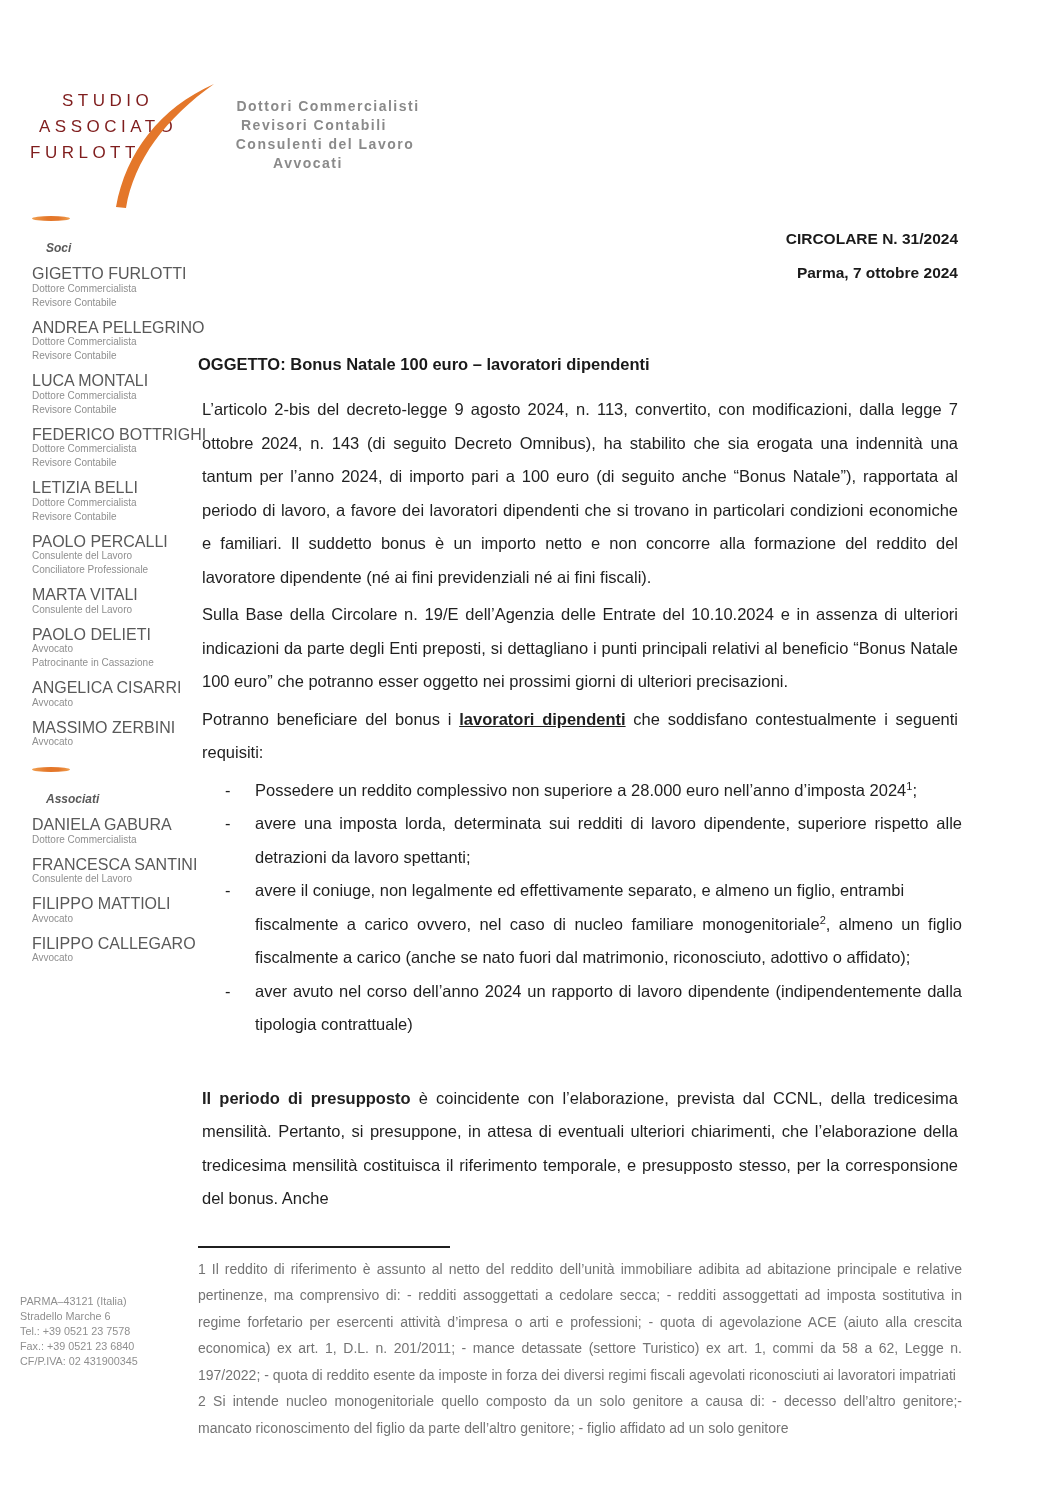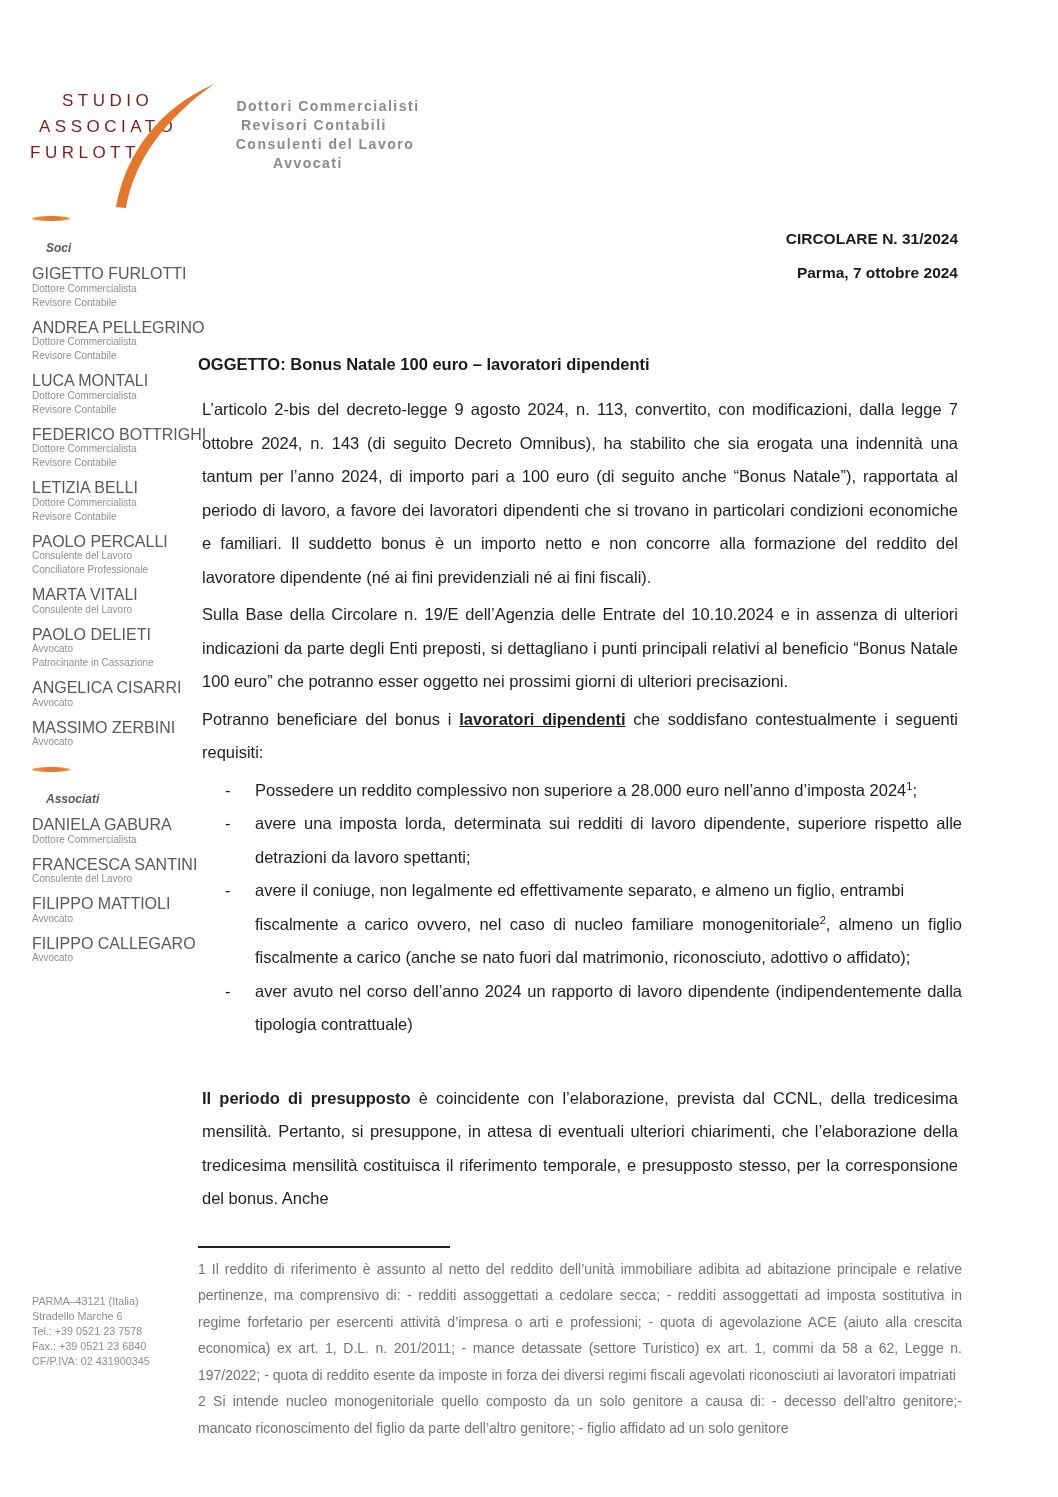--- a/index.html
+++ b/index.html
@@ -32,21 +32,21 @@
   
   .sidebar{position:absolute;left:30px;top:216px;width:155px;}
   .lens{width:38px;height:5px;border-radius:50%;
         background:linear-gradient(90deg,#f0a050,#e4772a 40%,#e4772a 70%,#f0a050);margin:0 0 0 2px;}
   .section-label{font-size:12px;font-style:italic;font-weight:bold;color:#595959;margin:20px 0 12px 16px;}
   .s-entry{margin:0 0 11px 2px;}
   .s-name{font-size:16px;font-weight:normal;color:#595959;line-height:14.5px;white-space:nowrap;}
   .s-role{font-size:10px;color:#8f8f8f;line-height:14px;white-space:nowrap;}
   .lens.mid{margin-top:18px;}
 
-  .sidebar-footer{position:absolute;left:32px;top:1294px;}
+  .sidebar-footer{position:absolute;left:20px;top:1294px;}
   .sf-line{font-size:10.8px;color:#8f8f8f;line-height:15px;white-space:nowrap;}
 
   
   .main{position:absolute;left:198px;top:348px;width:764px;}
   .subject{font-size:16.5px;font-weight:bold;line-height:33px;color:#1a1a1a;}
   .para{font-size:16.5px;line-height:33.5px;text-align:justify;color:#1f1f1f;margin:4px;}
   .para.p1{margin-top:12px;}
   .heading{font-size:16.5px;font-weight:bold;line-height:33.5px;color:#1a1a1a;margin-top:28px;}
   .bold-underline{font-weight:bold;text-decoration:underline;}
   .req-list{list-style:none;margin:0;padding:0;}

